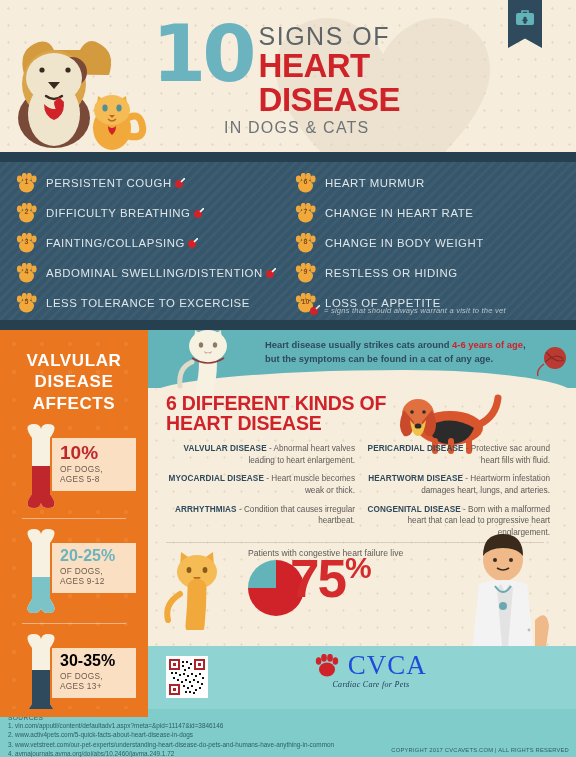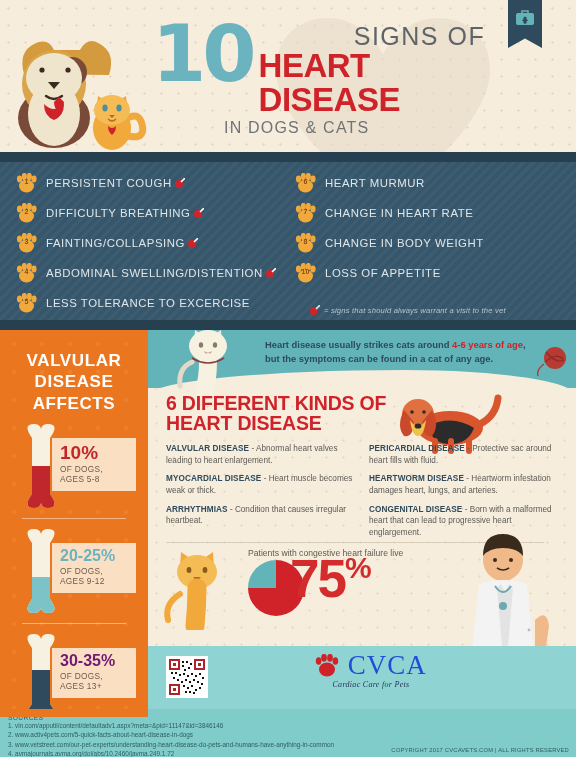--- a/index.html
+++ b/index.html
@@ -34,21 +34,21 @@
   .ribbon .bag{position:absolute;left:7px;top:9px;width:20px;height:17px;}
   .hero-pets{position:absolute;left:8px;top:18px;width:150px;height:134px;z-index:4;}
   .title-wrap{position:absolute;left:152px;top:24px;z-index:5;}
   .ten{
     font-size:78px;line-height:.78;font-weight:bold;color:#6cb3c0;
     letter-spacing:-4px;float:left;margin-right:6px;
     font-family:"DejaVu Sans", sans-serif;
   }
   .t-signs{
     font-size:25px;letter-spacing:1.5px;color:#5e6468;font-weight:normal;
-    margin-left:72px;line-height:1;text-align:right;
+    margin-left:72px;line-height:1;
   }
   .t-heart{
     font-size:33px;letter-spacing:-.5px;color:#cf2229;font-weight:bold;
     margin-left:72px;line-height:1.02;
   }
   .t-in{
     font-size:16px;letter-spacing:1.2px;color:#6d7378;
     margin-left:72px;line-height:1.5;
   }
 
@@ -139,21 +139,21 @@
   }
   .catnote .hl{color:#cf2229;}
   .whitecat{position:absolute;left:20px;top:-12px;width:80px;height:78px;}
   .yarn{position:absolute;left:388px;top:14px;width:34px;height:34px;}
   .h6{
     position:absolute;left:18px;top:63px;
     font-size:19.5px;font-weight:bold;color:#cf2229;line-height:1.05;
     letter-spacing:-.2px;
   }
   .beagle{position:absolute;left:240px;top:56px;width:118px;height:70px;}
-  .coldefs{position:absolute;left:18px;top:113px;width:392px;display:flex;gap:14px;}
+  .coldefs{position:absolute;left:18px;top:113px;width:392px;display:flex;gap:6px;text-align:right;}
   .coldefs .col{width:189px;}
   .def{font-size:8.2px;color:#5d5a55;line-height:1.42;margin-bottom:7px;}
   .def b{color:#2e4a5c;font-weight:bold;letter-spacing:.1px;}
   .hrule{
     position:absolute;left:18px;top:212px;width:378px;height:1px;background:#d9cdb9;
   }
 
   
   .stat-top{
     position:absolute;left:100px;top:218px;font-size:8.6px;color:#5d5a55;
@@ -390,20 +390,33 @@
           <svg viewBox="0 0 21 20">
               <ellipse cx="10.5" cy="13" rx="7.5" ry="6.5" fill="#f2a93b"></ellipse>
               <ellipse cx="3.5" cy="6" rx="2.6" ry="3.4" fill="#f2a93b"></ellipse>
               <ellipse cx="8.3" cy="3.4" rx="2.6" ry="3.6" fill="#f2a93b"></ellipse>
               <ellipse cx="13.3" cy="3.4" rx="2.6" ry="3.6" fill="#f2a93b"></ellipse>
               <ellipse cx="18" cy="6" rx="2.6" ry="3.4" fill="#f2a93b"></ellipse>
             </svg>
           <div class="num">8</div>
         </div>
         <div class="signtxt">CHANGE IN BODY WEIGHT</div>
+      </div>
+      <div class="signrow">
+        <div class="paw">
+          <svg viewBox="0 0 21 20">
+              <ellipse cx="10.5" cy="13" rx="7.5" ry="6.5" fill="#f2a93b"></ellipse>
+              <ellipse cx="3.5" cy="6" rx="2.6" ry="3.4" fill="#f2a93b"></ellipse>
+              <ellipse cx="8.3" cy="3.4" rx="2.6" ry="3.6" fill="#f2a93b"></ellipse>
+              <ellipse cx="13.3" cy="3.4" rx="2.6" ry="3.6" fill="#f2a93b"></ellipse>
+              <ellipse cx="18" cy="6" rx="2.6" ry="3.4" fill="#f2a93b"></ellipse>
+            </svg>
+          <div class="num">9</div>
+        </div>
+        <div class="signtxt">RESTLESS OR HIDING</div>
       </div>
       <div class="signrow">
         <div class="paw">
           <svg viewBox="0 0 21 20">
               <ellipse cx="10.5" cy="13" rx="7.5" ry="6.5" fill="#f2a93b"></ellipse>
               <ellipse cx="3.5" cy="6" rx="2.6" ry="3.4" fill="#f2a93b"></ellipse>
               <ellipse cx="8.3" cy="3.4" rx="2.6" ry="3.6" fill="#f2a93b"></ellipse>
               <ellipse cx="13.3" cy="3.4" rx="2.6" ry="3.6" fill="#f2a93b"></ellipse>
               <ellipse cx="18" cy="6" rx="2.6" ry="3.4" fill="#f2a93b"></ellipse>
             </svg>
@@ -468,21 +481,21 @@
       <svg class="bone" viewBox="0 0 38 88">
         <defs>
             <clipPath id="bclip2">
               <path d="M10 14 q-10 -14 2 -14 q6 0 7 5 q1 -5 7 -5 q12 0 2 14 l0 56 q10 14 -2 14 q-6 0 -7 -5 q-1 5 -7 5 q-12 0 -2 -14 z"></path>
             </clipPath>
           </defs>
         <path d="M10 14 q-10 -14 2 -14 q6 0 7 5 q1 -5 7 -5 q12 0 2 14 l0 56 q10 14 -2 14 q-6 0 -7 -5 q-1 5 -7 5 q-12 0 -2 -14 z" fill="#f7f1e2"></path>
         <rect x="0" y="36" width="38" height="52" fill="#2e4a5c" clip-path="url(#bclip2)"></rect>
       </svg>
       <div class="lblbox">
-        <div class="pct" style="color:#701a75;font-size:16px">30-35%</div>
+        <div class="pct" style="color:#000000;font-size:16px">30-35%</div>
         <div class="sub"><span>OF DOGS,</span><br><span>AGES 13+</span></div>
       </div>
     </div>
   </div>
 
   <div class="mainpane">
     <div class="pat"></div>
     <div class="tealstrip"></div>
     <div class="tealcurve"></div>
 

